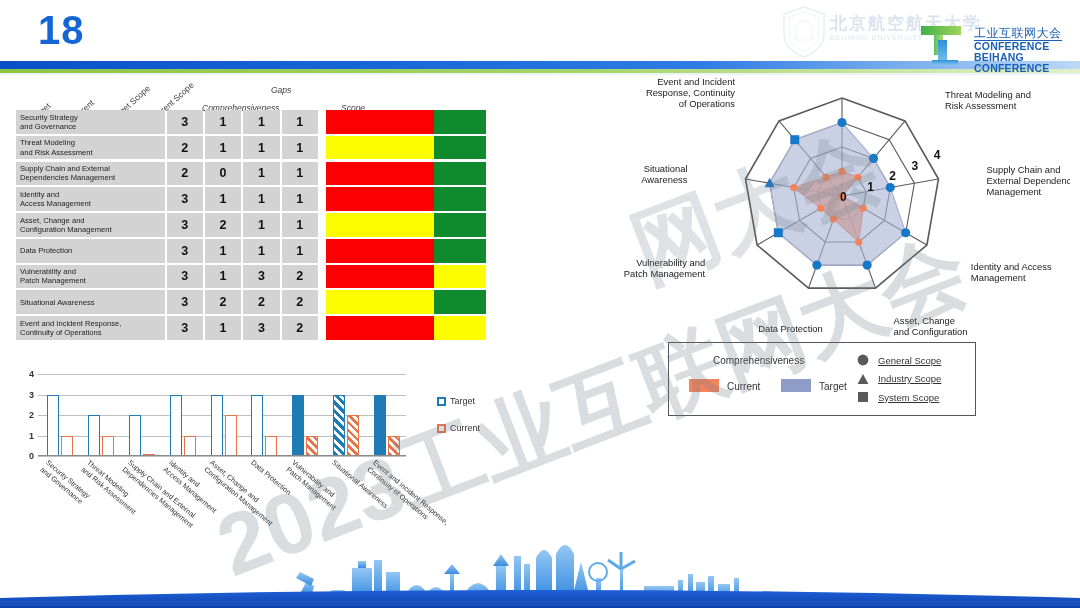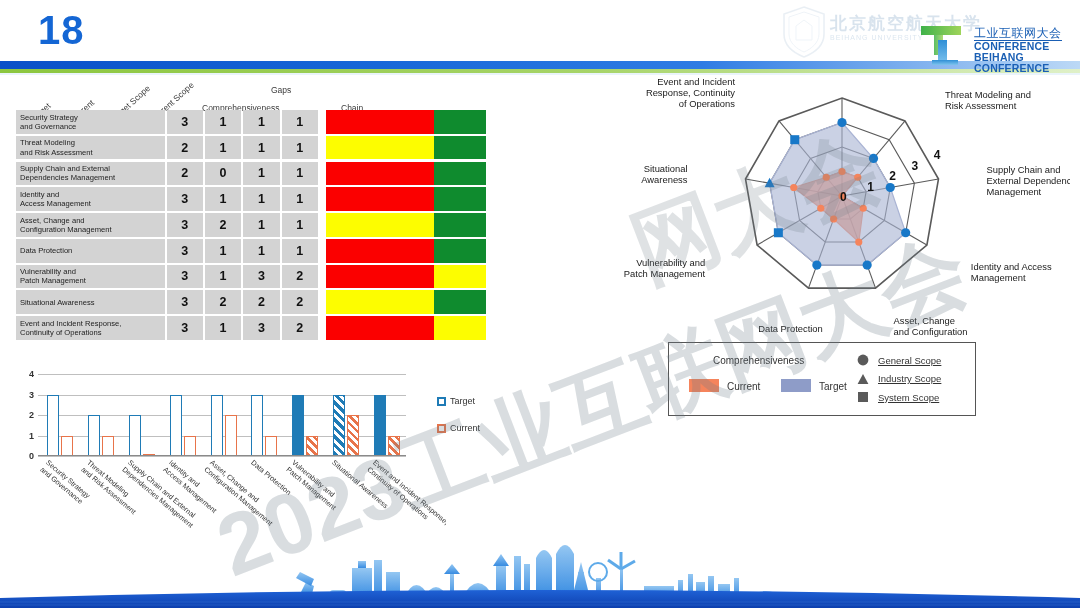--- a/index.html
+++ b/index.html
@@ -27,21 +27,21 @@
   .logo-mark{position:absolute;left:148px;top:22px;width:50px;height:42px;}
   .logo-txt{position:absolute;left:202px;top:22px;line-height:1.02;}
   .logo-cn{font-size:12px;font-weight:400;color:#1a5fb4;letter-spacing:.5px;border-bottom:1.4px solid #1a5fb4;padding-bottom:1px;display:inline-block;}
   .logo-en{font-size:10.5px;font-weight:700;color:#1a5fb4;letter-spacing:.2px;display:block;}
 
   
   #tbl{position:absolute;left:16px;top:110px;width:470px;}
   .tbl-hdr{position:absolute;left:16px;top:84px;width:470px;height:28px;}
   .rot{position:absolute;font-size:8.5px;color:#3a3a3a;transform-origin:left bottom;
        transform:rotate(-42deg);white-space:nowrap;}
-  .flat{position:absolute;font-size:8.5px;color:#3a3a3a;white-space:nowrap;}
+  .flat{position:absolute;font-size:8.5px;color:#3a3a3a;white-space:nowrap;font-style:italic;}
   .trow{display:flex;align-items:stretch;height:23.6px;margin-bottom:2.2px;}
   .tname{width:155px;background:#d3d3d3;font-size:7.6px;color:#222;line-height:1.22;
          display:flex;flex-direction:column;justify-content:center;padding-left:4px;box-sizing:border-box;}
   .tval{width:38px;margin-left:2px;background:#d3d3d3;font-size:12.5px;font-weight:700;color:#111;
         display:flex;align-items:center;justify-content:center;}
   .tgap{display:flex;margin-left:8px;width:auto;}
   .gap-c{width:108px;height:100%;}
   .gap-s{width:52px;height:100%;}
 
   
@@ -137,21 +137,21 @@
     </div>
   </div>
 
   <div class="tbl-hdr">
     <span class="rot" style="left:19px;top:30px;">Target</span>
     <span class="rot" style="left:59px;top:30px;">Current</span>
     <span class="rot" style="left:99px;top:30px;">Target Scope</span>
     <span class="rot" style="left:139px;top:30px;">Current Scope</span>
     <span class="flat" style="left:255px;top:1px;">Gaps</span>
     <span class="flat" style="left:186px;top:19px;">Comprehensiveness</span>
-    <span class="flat" style="left:325px;top:19px;">Chain</span>
+    <span class="flat" style="left:325px;top:19px;">Scope</span>
   </div>
 
   <div id="tbl">
       <div class="trow">
         <div class="tname">
           <span>Security Strategy</span>
           <span>and Governance</span>
         </div>
         <div class="tval">3</div>
         <div class="tval">1</div>

